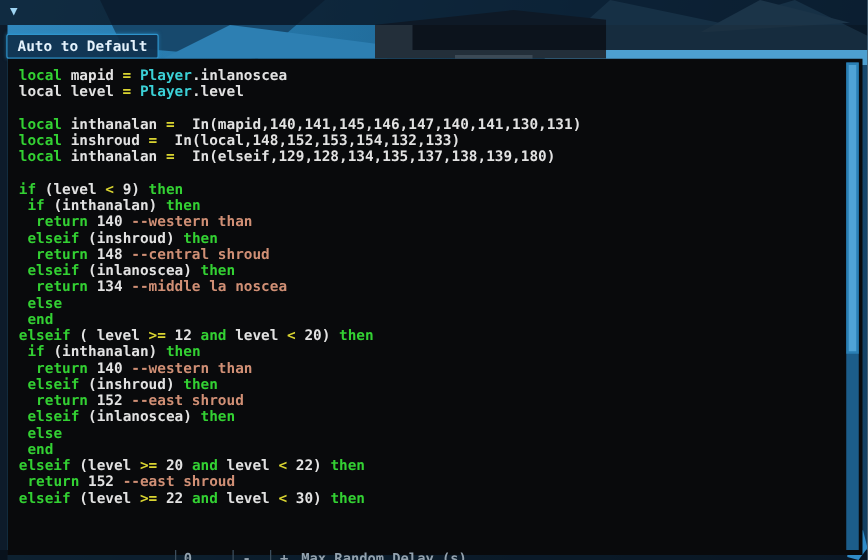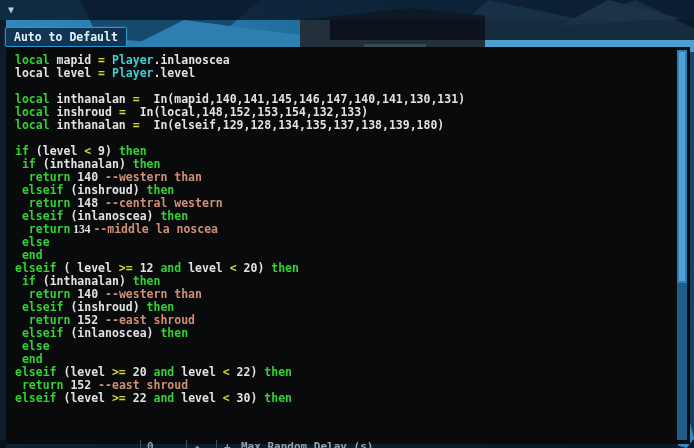--- a/index.html
+++ b/index.html
@@ -82,23 +82,23 @@
       <div class="code-line"><span style="color: rgb(226, 226, 226);">local level </span><span style="color: rgb(217, 212, 49);">=</span><span style="color: rgb(226, 226, 226);"> </span><span style="color: rgb(60, 210, 216);">Player</span><span style="color: rgb(226, 226, 226);">.level</span></div>
       <div class="code-line">&nbsp;</div>
       <div class="code-line"><span style="color: rgb(51, 209, 51);">local</span><span style="color: rgb(226, 226, 226);"> inthanalan </span><span style="color: rgb(217, 212, 49);">=</span><span style="color: rgb(226, 226, 226);">  In(mapid,140,141,145,146,147,140,141,130,131)</span></div>
       <div class="code-line"><span style="color: rgb(51, 209, 51);">local</span><span style="color: rgb(226, 226, 226);"> inshroud </span><span style="color: rgb(217, 212, 49);">=</span><span style="color: rgb(226, 226, 226);">  In(local,148,152,153,154,132,133)</span></div>
       <div class="code-line"><span style="color: rgb(51, 209, 51);">local</span><span style="color: rgb(226, 226, 226);"> inthanalan </span><span style="color: rgb(217, 212, 49);">=</span><span style="color: rgb(226, 226, 226);">  In(elseif,129,128,134,135,137,138,139,180)</span></div>
       <div class="code-line">&nbsp;</div>
       <div class="code-line"><span style="color: rgb(51, 209, 51);">if</span><span style="color: rgb(226, 226, 226);"> (level </span><span style="color: rgb(217, 212, 49);">&lt;</span><span style="color: rgb(226, 226, 226);"> 9) </span><span style="color: rgb(51, 209, 51);">then</span></div>
       <div class="code-line"><span style="color: rgb(226, 226, 226);"> </span><span style="color: rgb(51, 209, 51);">if</span><span style="color: rgb(226, 226, 226);"> (inthanalan) </span><span style="color: rgb(51, 209, 51);">then</span></div>
       <div class="code-line"><span style="color: rgb(226, 226, 226);">  </span><span style="color: rgb(51, 209, 51);">return</span><span style="color: rgb(226, 226, 226);"> 140 </span><span style="color: rgb(208, 143, 117);">--western than</span></div>
       <div class="code-line"><span style="color: rgb(226, 226, 226);"> </span><span style="color: rgb(51, 209, 51);">elseif</span><span style="color: rgb(226, 226, 226);"> (inshroud) </span><span style="color: rgb(51, 209, 51);">then</span></div>
-      <div class="code-line"><span style="color: rgb(226, 226, 226);">  </span><span style="color: rgb(51, 209, 51);">return</span><span style="color: rgb(226, 226, 226);"> 148 </span><span style="color: rgb(208, 143, 117);">--central western</span></div>
+      <div class="code-line"><span style="color: rgb(226, 226, 226);">  </span><span style="color: rgb(51, 209, 51);">return</span><span style="color: rgb(226, 226, 226);"> 148 </span><span style="color: rgb(208, 143, 117);">--central shroud</span></div>
       <div class="code-line"><span style="color: rgb(226, 226, 226);"> </span><span style="color: rgb(51, 209, 51);">elseif</span><span style="color: rgb(226, 226, 226);"> (inlanoscea) </span><span style="color: rgb(51, 209, 51);">then</span></div>
-      <div class="code-line"><span style="color: rgb(226, 226, 226);">  </span><span style="color: rgb(51, 209, 51);">return</span><span style="color: rgb(226, 226, 226); font-family: Liberation Serif, serif;"> 134 </span><span style="color: rgb(208, 143, 117);">--middle la noscea</span></div>
+      <div class="code-line"><span style="color: rgb(226, 226, 226);">  </span><span style="color: rgb(51, 209, 51);">return</span><span style="color: rgb(226, 226, 226);"> 134 </span><span style="color: rgb(208, 143, 117);">--middle la noscea</span></div>
       <div class="code-line"><span style="color: rgb(226, 226, 226);"> </span><span style="color: rgb(51, 209, 51);">else</span></div>
       <div class="code-line"><span style="color: rgb(226, 226, 226);"> </span><span style="color: rgb(51, 209, 51);">end</span></div>
       <div class="code-line"><span style="color: rgb(51, 209, 51);">elseif</span><span style="color: rgb(226, 226, 226);"> ( level </span><span style="color: rgb(217, 212, 49);">&gt;=</span><span style="color: rgb(226, 226, 226);"> 12 </span><span style="color: rgb(51, 209, 51);">and</span><span style="color: rgb(226, 226, 226);"> level </span><span style="color: rgb(217, 212, 49);">&lt;</span><span style="color: rgb(226, 226, 226);"> 20) </span><span style="color: rgb(51, 209, 51);">then</span></div>
       <div class="code-line"><span style="color: rgb(226, 226, 226);"> </span><span style="color: rgb(51, 209, 51);">if</span><span style="color: rgb(226, 226, 226);"> (inthanalan) </span><span style="color: rgb(51, 209, 51);">then</span></div>
       <div class="code-line"><span style="color: rgb(226, 226, 226);">  </span><span style="color: rgb(51, 209, 51);">return</span><span style="color: rgb(226, 226, 226);"> 140 </span><span style="color: rgb(208, 143, 117);">--western than</span></div>
       <div class="code-line"><span style="color: rgb(226, 226, 226);"> </span><span style="color: rgb(51, 209, 51);">elseif</span><span style="color: rgb(226, 226, 226);"> (inshroud) </span><span style="color: rgb(51, 209, 51);">then</span></div>
       <div class="code-line"><span style="color: rgb(226, 226, 226);">  </span><span style="color: rgb(51, 209, 51);">return</span><span style="color: rgb(226, 226, 226);"> 152 </span><span style="color: rgb(208, 143, 117);">--east shroud</span></div>
       <div class="code-line"><span style="color: rgb(226, 226, 226);"> </span><span style="color: rgb(51, 209, 51);">elseif</span><span style="color: rgb(226, 226, 226);"> (inlanoscea) </span><span style="color: rgb(51, 209, 51);">then</span></div>
       <div class="code-line"><span style="color: rgb(226, 226, 226);"> </span><span style="color: rgb(51, 209, 51);">else</span></div>
       <div class="code-line"><span style="color: rgb(226, 226, 226);"> </span><span style="color: rgb(51, 209, 51);">end</span></div>

